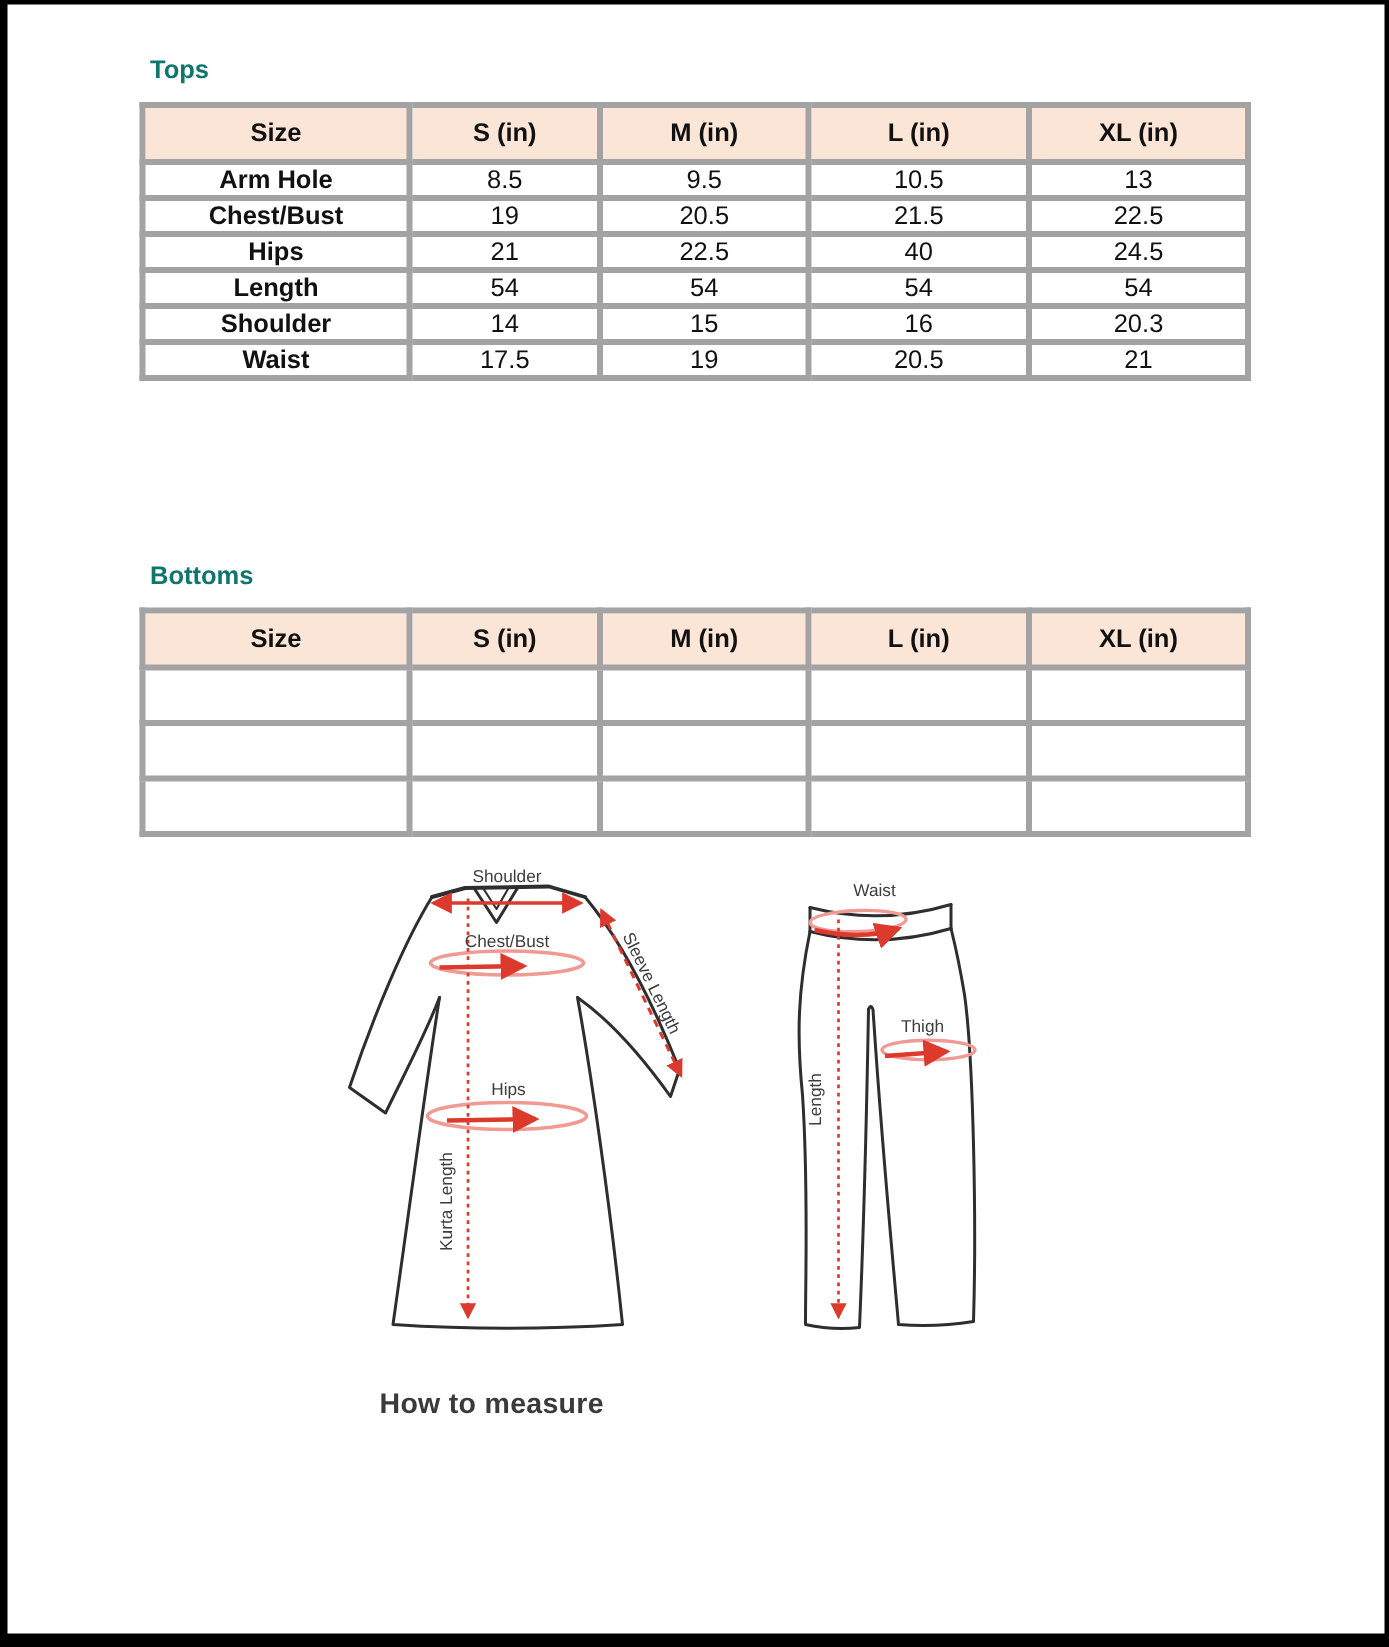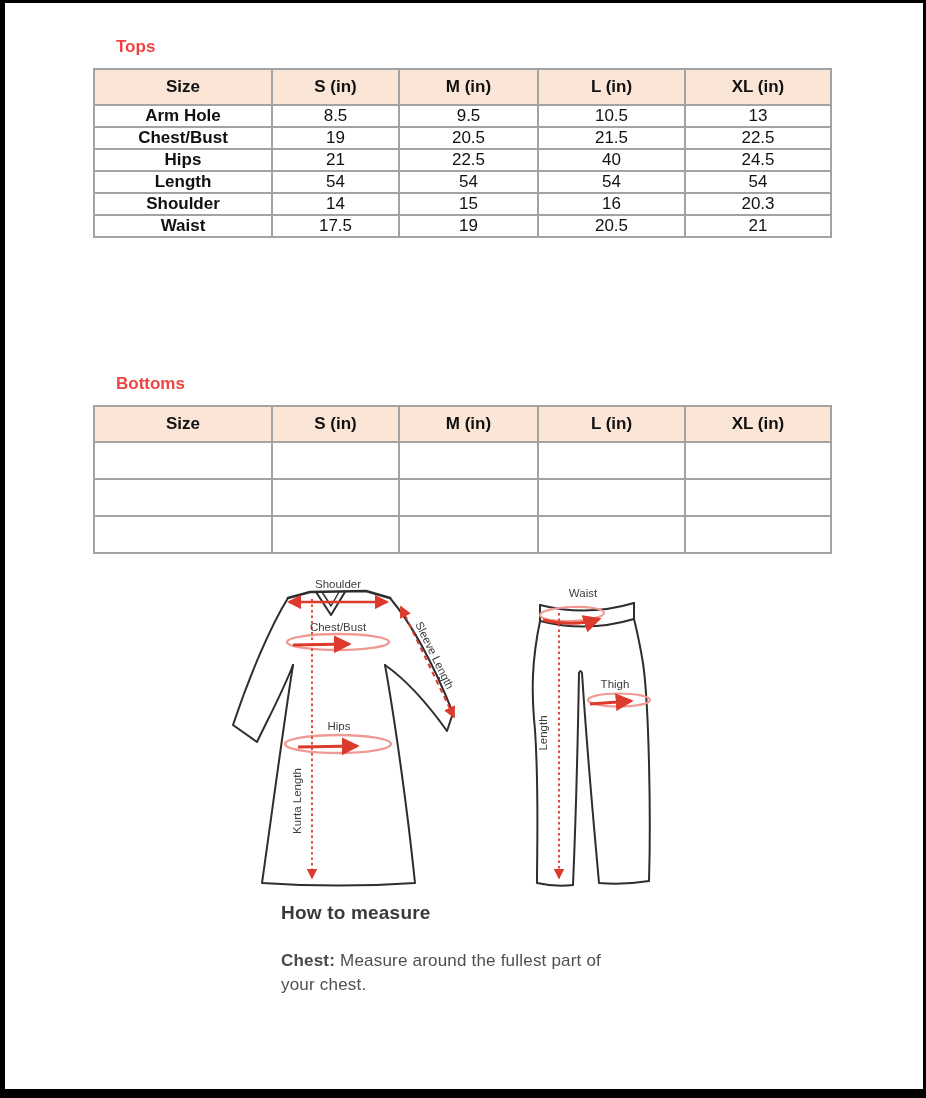--- a/index.html
+++ b/index.html
@@ -9,46 +9,46 @@
     font-family:"Liberation Sans", sans-serif;
     overflow:hidden;
   }
   
   .frame {
     position:absolute; inset:0; z-index:20; pointer-events:none;
     border-left:5px solid #000; border-top:3px solid #000;
     border-right:3px solid #000; border-bottom:9px solid #000;
   }
   .section-label {
-    position:absolute; left:116px;
-    font-size:17px; font-weight:700; color:#ef4444;
+    position:absolute; left:100px;
+    font-size:17px; font-weight:700; color:#0f766e;
   }
   #tops-label    { top:37px; }
   #bottoms-label { top:374px; }
 
   table.size-table {
     position:absolute; left:93px; width:737px;
     border-collapse:collapse; table-layout:fixed;
   }
   #tops-table    { top:68px; }
   #bottoms-table { top:405px; }
   .size-table th, .size-table td {
-    border:2px solid #a3a3a3; text-align:center; vertical-align:middle;
+    border:4px solid #a3a3a3; text-align:center; vertical-align:middle;
     padding:0; font-size:17px; color:#111; overflow:hidden; white-space:nowrap;margin-left:11px;
   }
   .size-table thead th { height:34px; font-weight:700; }
   #tops-table tbody tr    { height:20px; }
   #bottoms-table tbody tr { height:37px; }
   .size-table tbody th { font-weight:700; background:#fff; }
   .size-table tbody td { font-weight:400; }
 
   #diagram { position:absolute; left:225px; top:565px; z-index:1; }
   .sk-label { font-size:11.5px; fill:#3d3d3d; }
 
-  .howto { position:absolute; left:253px; top:902px; width:392px; z-index:1;margin-left:28px; }
+  .howto { position:absolute; left:253px; top:926px; width:392px; z-index:1; }
   .howto h2 {
     margin:0 0 25px 0; font-size:19px; font-weight:700;
     color:#3a3a3a; letter-spacing:0.2px;
   }
   .howto p {
     margin:0 0 25px 0; font-size:17px; line-height:24px;
     color:#4f4f4f; letter-spacing:0.2px;
   }
   .howto p strong { font-weight:700; color:#4a4a4a; }
 </style>
@@ -223,14 +223,13 @@
     <line x1="365" y1="139" x2="406" y2="136" stroke="#dd3a2e" stroke-width="3" marker-end="url(#ar)"></line>
   </g>
 
   <text class="sk-label" x="358" y="32" text-anchor="middle">Waist</text>
   <text class="sk-label" x="390" y="123" text-anchor="middle">Thigh</text>
   <text class="sk-label" x="322" y="168" text-anchor="middle" transform="rotate(-90 322 168)">Length</text>
 </svg>
 
 <div class="howto">
   <h2>How to measure</h2>
-  <p><strong>Chest:</strong><span> Measure around the fullest part of</span><br><span>your chest.</span></p>
 </div>
 
 </body></html>

